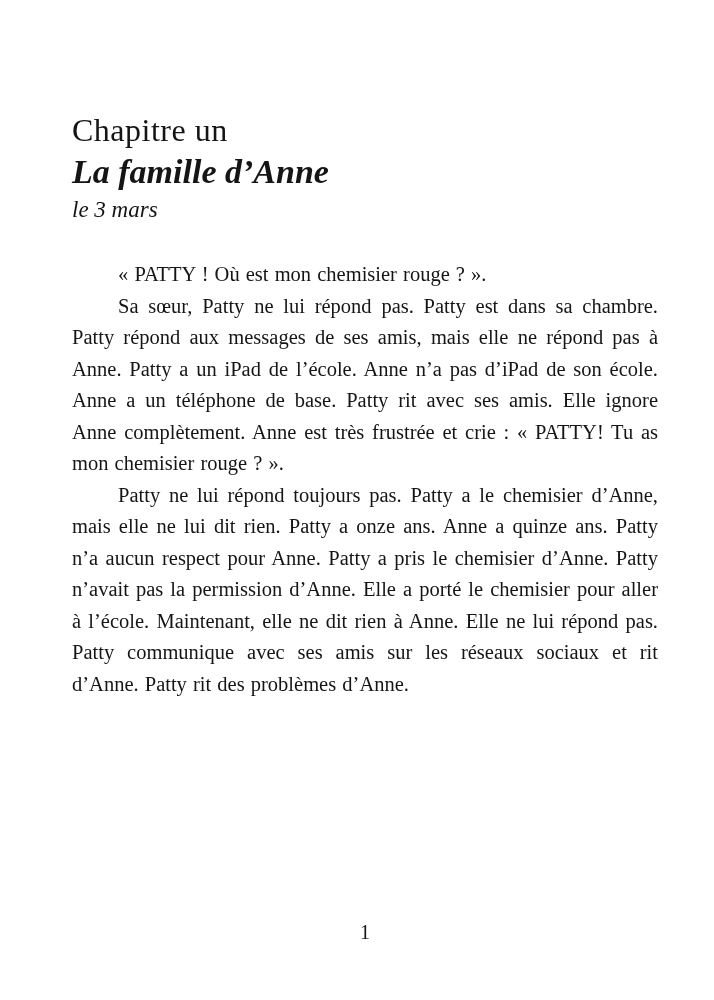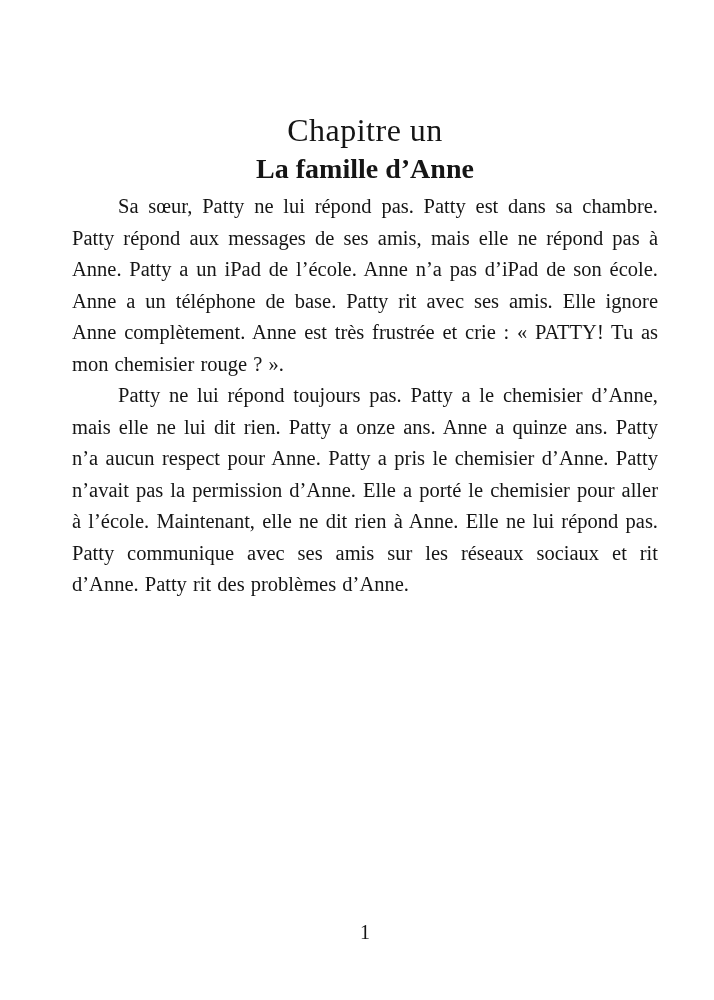--- a/index.html
+++ b/index.html
@@ -12,32 +12,33 @@
     width: 714px;
     height: 1000px;
     background: #ffffff;
     box-sizing: border-box;
     padding: 112px 56px 0 72px;
     font-family: "Liberation Serif", serif;
     color: #151515;
     overflow: hidden;
   }
   .chapter-heading {
-    text-align: center;
+    text-align: left;
   }
   .chapter-title {
     margin: 0 0 4px 0;
     font-size: 32px;
     font-weight: 400;
     letter-spacing: 0.5px;
   }
   .chapter-subtitle {
     margin: 0 0 6px 0;
-    font-size: 28px;
+    font-size: 34px;
     font-weight: 700;
+    font-style: italic;
   }
   .chapter-date {
     margin: 0 0 36px 0;
     font-size: 23px;
     font-style: italic;
     font-weight: 400;
   }
   .body-text p {
     margin: 0;
     font-size: 20.5px;
@@ -57,22 +58,24 @@
   }
 </style>
 </head>
 <body>
 
 <div class="page">
 
   <div class="chapter-heading">
     <h1 class="chapter-title">Chapitre un</h1>
     <h2 class="chapter-subtitle">La famille d’Anne</h2>
+    <div class="chapter-date">le 3 mars</div>
   </div>
 
   <div class="body-text">
+    <p>« PATTY ! Où est mon chemisier rouge ? ».</p>
     <p>Sa sœur, Patty ne lui répond pas. Patty est dans sa chambre. Patty répond aux messages de ses amis, mais elle ne répond pas à Anne. Patty a un iPad de l’école. Anne n’a pas d’iPad de son école. Anne a un téléphone de base. Patty rit avec ses amis. Elle ignore Anne complètement. Anne est très frustrée et crie : « PATTY! Tu as mon chemisier rouge ? ».</p>
     <p>Patty ne lui répond toujours pas. Patty a le chemisier d’Anne, mais elle ne lui dit rien. Patty a onze ans. Anne a quinze ans. Patty n’a aucun respect pour Anne. Patty a pris le chemisier d’Anne. Patty n’avait pas la permission d’Anne. Elle a porté le chemisier pour aller à l’école. Maintenant, elle ne dit rien à Anne. Elle ne lui répond pas. Patty communique avec ses amis sur les réseaux sociaux et rit d’Anne. Patty rit des problèmes d’Anne.</p>
   </div>
 
   <div class="page-number">1</div>
 
 </div>
 
 </body></html>

